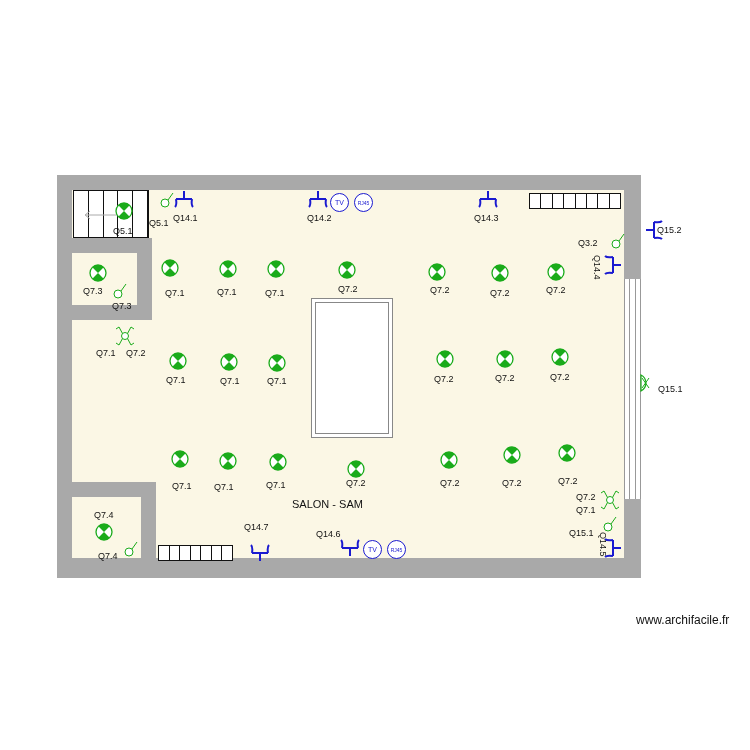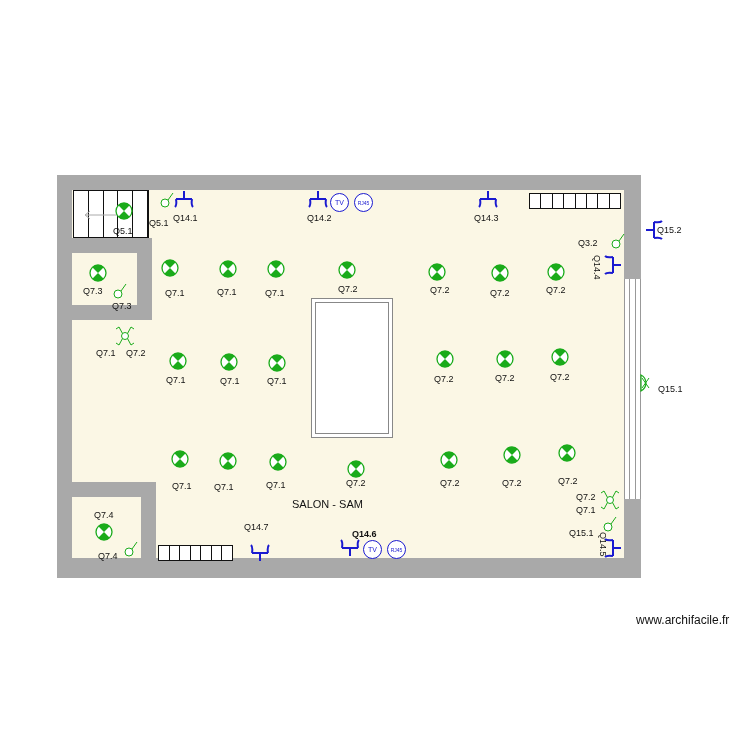--- a/index.html
+++ b/index.html
@@ -383,21 +383,21 @@
       </svg>
     </div>
     <div class="lbl" style="left: 244px; top: 522px;">Q14.7</div>
     <div class="abs" style="left: 341px; top: 538px;">
       <svg width="18" height="18" style="transform:rotate(180deg)">
         <line x1="9" y1="0" x2="9" y2="8" stroke="#1a1ad0" stroke-width="2"></line>
         <line x1="1" y1="8" x2="17" y2="8" stroke="#1a1ad0" stroke-width="2"></line>
         <path d="M1,8 Q2,14 0,16 M17,8 Q16,14 18,16" fill="none" stroke="#1a1ad0" stroke-width="2"></path>
       </svg>
     </div>
-    <div class="lbl" style="left: 352px; top: 529px; font-weight: bold;">Q14.6</div>
+    <div class="lbl" style="left: 316px; top: 529px;">Q14.6</div>
   </div>
 <div id="media">
     <div class="abs" style="left: 330px; top: 193px; width: 19px; height: 19px; border: 1px solid rgb(26, 26, 208); border-radius: 50%; background: rgb(255, 255, 255); box-sizing: border-box; display: flex; align-items: center; justify-content: center; font-size: 7px; color: rgb(26, 26, 208);">
       <span>TV</span>
     </div>
     <div class="abs" style="left: 354px; top: 193px; width: 19px; height: 19px; border: 1px solid rgb(26, 26, 208); border-radius: 50%; background: rgb(255, 255, 255); box-sizing: border-box; display: flex; align-items: center; justify-content: center; font-size: 5px; color: rgb(26, 26, 208);">
       <span>RJ45</span>
     </div>
     <div class="abs" style="left: 363px; top: 540px; width: 19px; height: 19px; border: 1px solid rgb(26, 26, 208); border-radius: 50%; background: rgb(255, 255, 255); box-sizing: border-box; display: flex; align-items: center; justify-content: center; font-size: 7px; color: rgb(26, 26, 208);">
       <span>TV</span>

